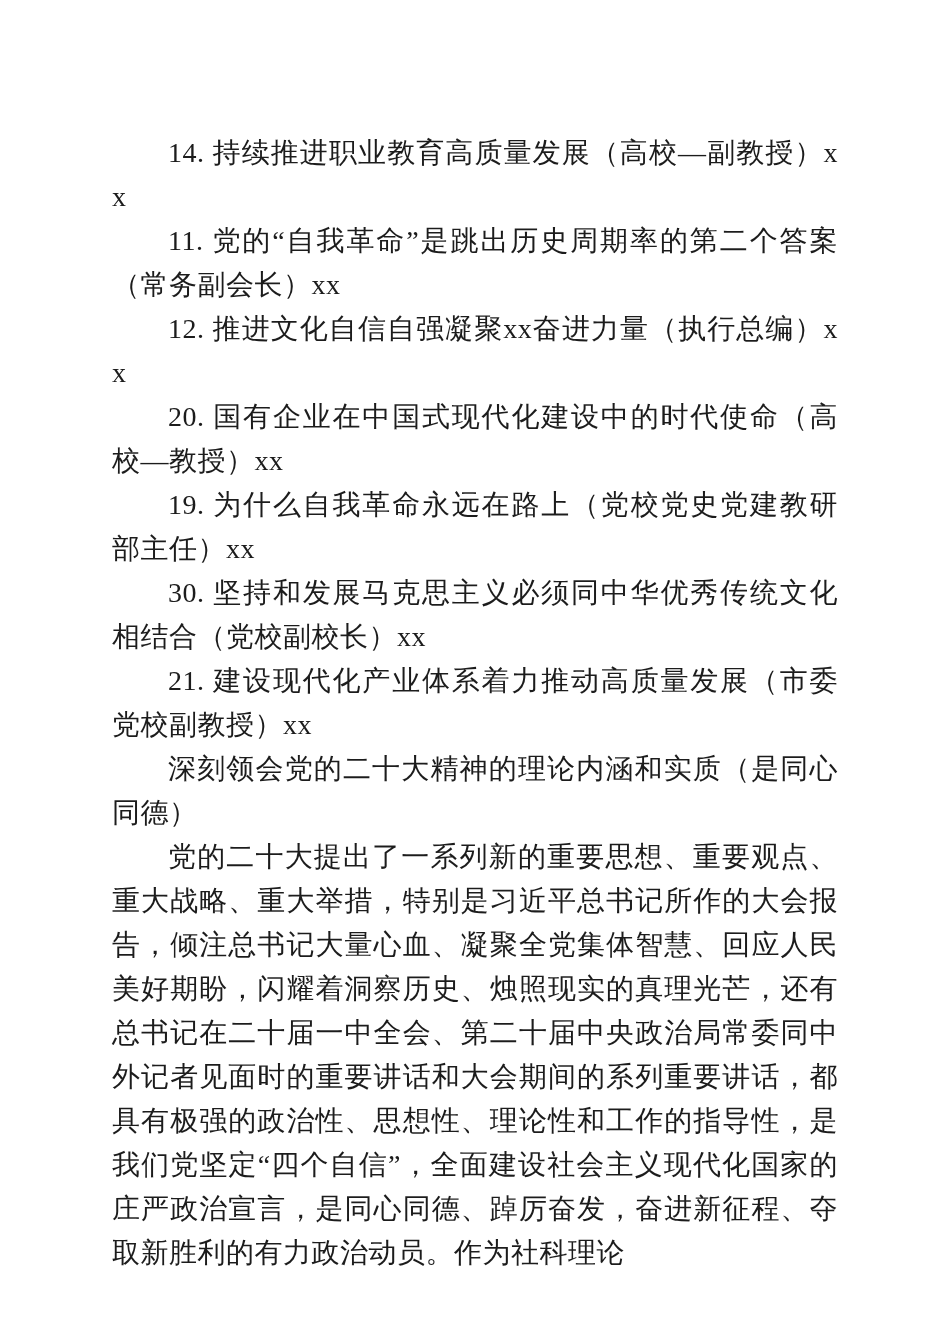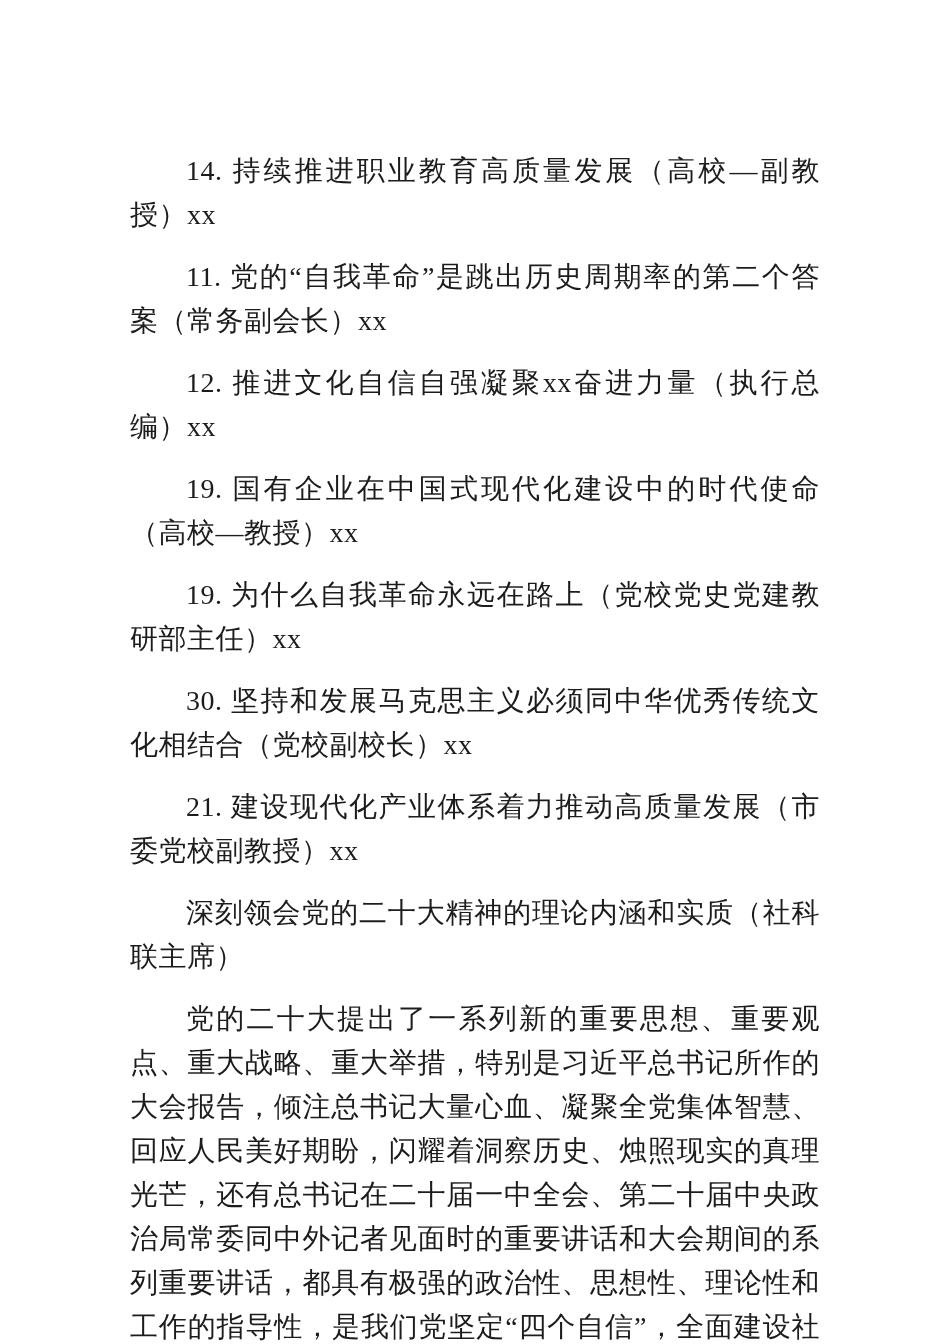--- a/index.html
+++ b/index.html
@@ -14,41 +14,41 @@
     font-family: "Liberation Serif", "DejaVu Serif", serif;
   }
   .page {
     box-sizing: border-box;
     width: 950px;
     height: 1344px;
     padding: 131px 112px 0 112px;
     background: #ffffff;
   }
   .doc p {
-    margin: 18px;
+    margin: 0;
     padding: 0;
     font-size: 28px;
     line-height: 44px;
     color: #1c1c1c;
     text-indent: 2em;
     text-align: justify;
     word-break: break-all;
     overflow-wrap: anywhere;
     letter-spacing: 0.5px;
     font-family: Liberation Serif, serif;
   }
 </style>
 </head>
 <body>
 
 <div class="page">
   <div class="doc">
     <p>14. 持续推进职业教育高质量发展（高校—副教授）xx</p>
     <p>11. 党的“自我革命”是跳出历史周期率的第二个答案（常务副会长）xx</p>
     <p>12. 推进文化自信自强凝聚xx奋进力量（执行总编）xx</p>
-    <p>19. 国有企业在中国式现代化建设中的时代使命（高校—教授）xx</p>
+    <p>20. 国有企业在中国式现代化建设中的时代使命（高校—教授）xx</p>
     <p>19. 为什么自我革命永远在路上（党校党史党建教研部主任）xx</p>
     <p>30. 坚持和发展马克思主义必须同中华优秀传统文化相结合（党校副校长）xx</p>
     <p>21. 建设现代化产业体系着力推动高质量发展（市委党校副教授）xx</p>
-    <p>深刻领会党的二十大精神的理论内涵和实质（社科联主席）</p>
+    <p>深刻领会党的二十大精神的理论内涵和实质（是同心同德）</p>
     <p>党的二十大提出了一系列新的重要思想、重要观点、重大战略、重大举措，特别是习近平总书记所作的大会报告，倾注总书记大量心血、凝聚全党集体智慧、回应人民美好期盼，闪耀着洞察历史、烛照现实的真理光芒，还有总书记在二十届一中全会、第二十届中央政治局常委同中外记者见面时的重要讲话和大会期间的系列重要讲话，都具有极强的政治性、思想性、理论性和工作的指导性，是我们党坚定“四个自信”，全面建设社会主义现代化国家的庄严政治宣言，是同心同德、踔厉奋发，奋进新征程、夺取新胜利的有力政治动员。作为社科理论</p>
   </div>
 </div>
 
 </body></html>

